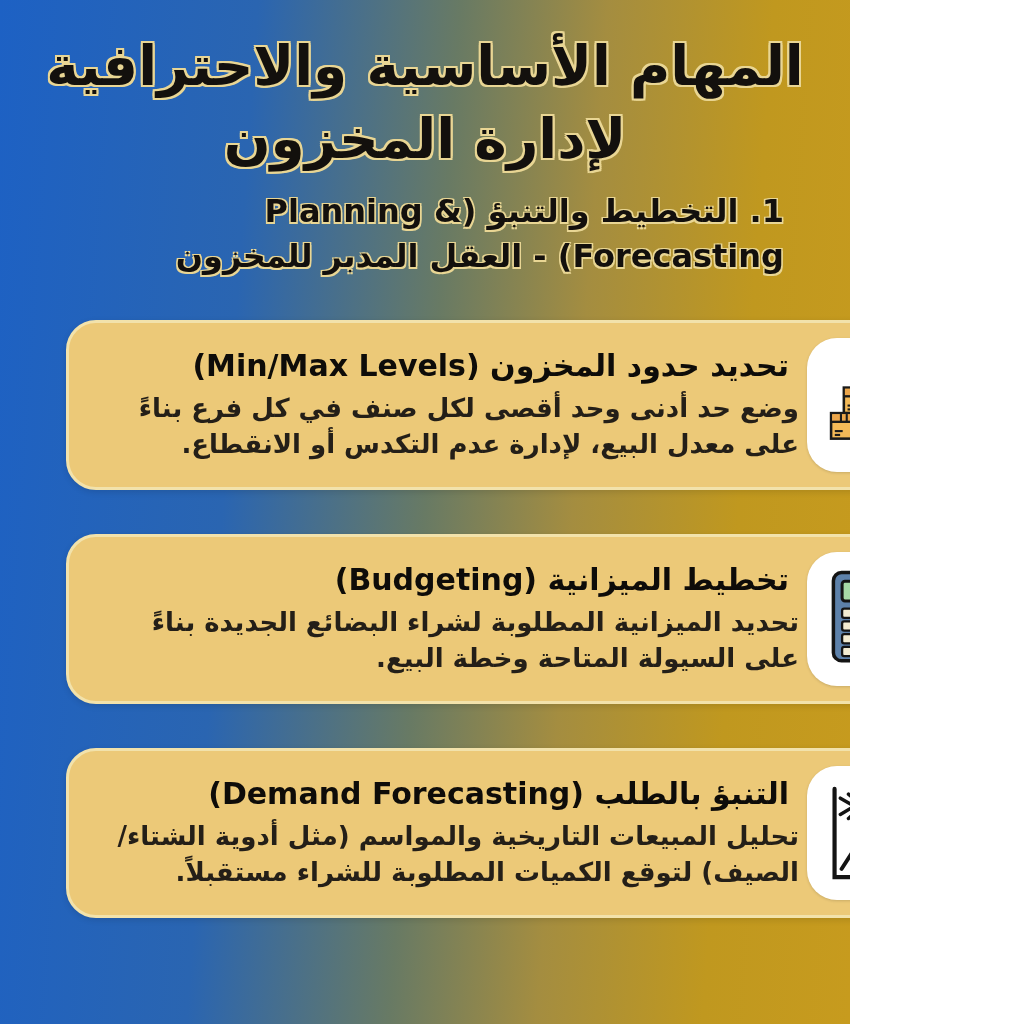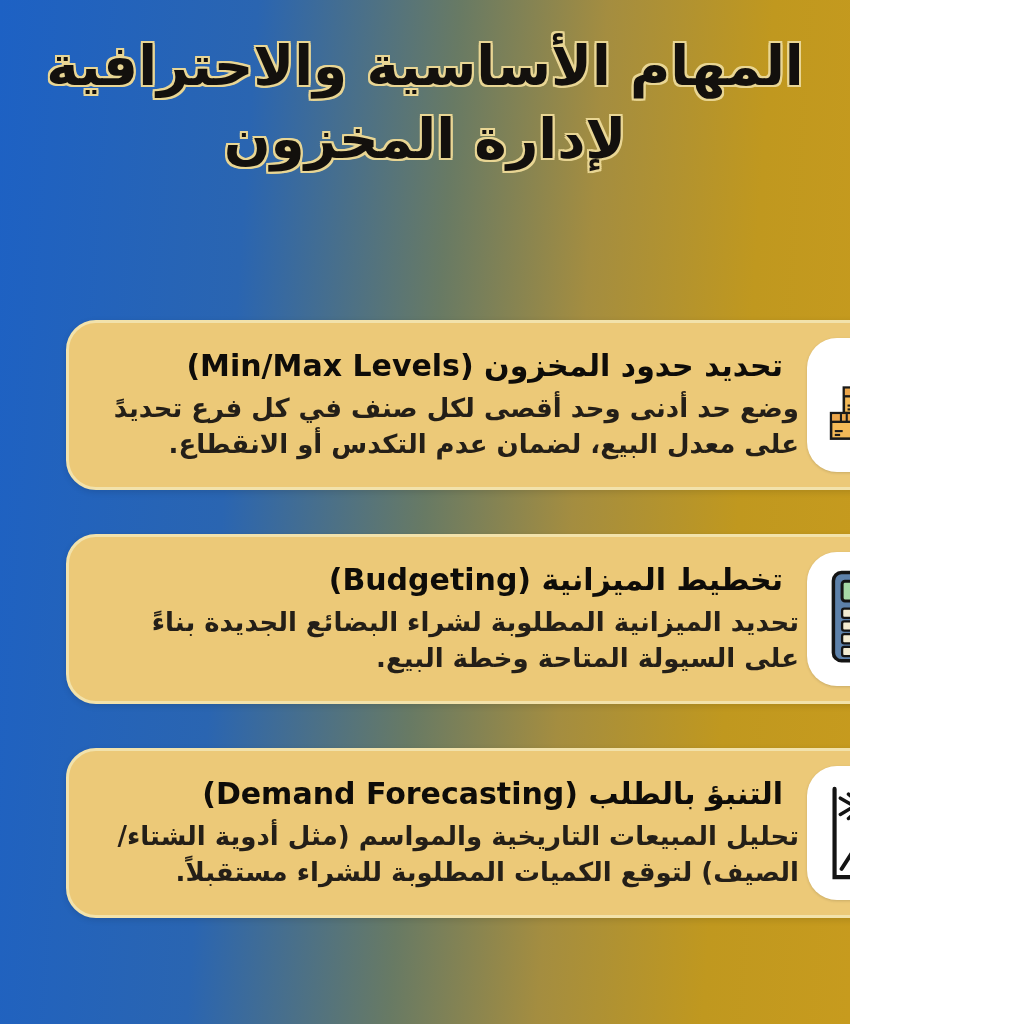--- a/index.html
+++ b/index.html
@@ -34,46 +34,47 @@
     position:absolute; left:66px; top:320px; width:892px;
     display:flex; flex-direction:column; gap:44px;
   }
   .card{
     box-sizing:border-box; height:170px; border-radius:30px;
     background:var(--card-bg); border:3px solid var(--card-border);
     display:flex; align-items:center; padding:0 14px 0 24px;
     box-shadow:0 2px 6px rgba(0,0,0,.12);
   }
   .card-text{flex:1; direction:rtl; text-align:right; padding:4px 8px 4px 4px;}
-  .card-title{margin:0 16px 5px; font-size:30px; font-weight:bold; color:#0e0c09; line-height:1.25;}
+  .card-title{margin:0 10px 5px; font-size:30px; font-weight:bold; color:#0e0c09; line-height:1.25;}
   .card-body{margin:0; font-size:26px; font-weight:bold; color:var(--body-color); line-height:1.4;}
   .icon-tile{
     flex:0 0 134px; width:134px; height:134px; border-radius:30px;
     background:var(--icon-tile-bg); display:flex; align-items:center; justify-content:center;
     box-shadow:0 1px 3px rgba(0,0,0,.15);
   }
   .icon-tile svg{width:116px; height:116px; display:block;}
 </style>
 </head>
 <body>
 
 <div class="poster">
 
   <h1 class="page-title" dir="rtl">
     <span>المهام الأساسية والاحترافية</span>
     <span>لإدارة المخزون</span>
   </h1>
 
+  <h2 class="section-subtitle">1. التخطيط والتنبؤ (Planning &amp; Forecasting) - العقل المدبر للمخزون</h2>
 
   <div class="cards">
 
     <div class="card">
       <div class="card-text">
         <h3 class="card-title">تحديد حدود المخزون (Min/Max Levels)</h3>
-        <p class="card-body">وضع حد أدنى وحد أقصى لكل صنف في كل فرع تحديدً على معدل البيع، لضمان عدم التكدس أو الانقطاع.</p>
+        <p class="card-body">وضع حد أدنى وحد أقصى لكل صنف في كل فرع بناءً على معدل البيع، لإدارة عدم التكدس أو الانقطاع.</p>
       </div>
       <div class="icon-tile">
         <svg viewBox="0 0 100 100" aria-hidden="true">
           <defs>
             <g id="pkgbox">
               <rect x="0" y="0" width="22" height="22" fill="#f4ba58" stroke="#1a1a1a" stroke-width="2.2"></rect>
               <rect x="0.9" y="0.9" width="20.2" height="6.6" fill="#eca64b"></rect>
               <line x1="0" y1="7.5" x2="22" y2="7.5" stroke="#1a1a1a" stroke-width="2"></line>
               <line x1="8.5" y1="0.8" x2="8.5" y2="7" stroke="#1a1a1a" stroke-width="1.8"></line>
               <line x1="13.5" y1="0.8" x2="13.5" y2="7" stroke="#1a1a1a" stroke-width="1.8"></line>

